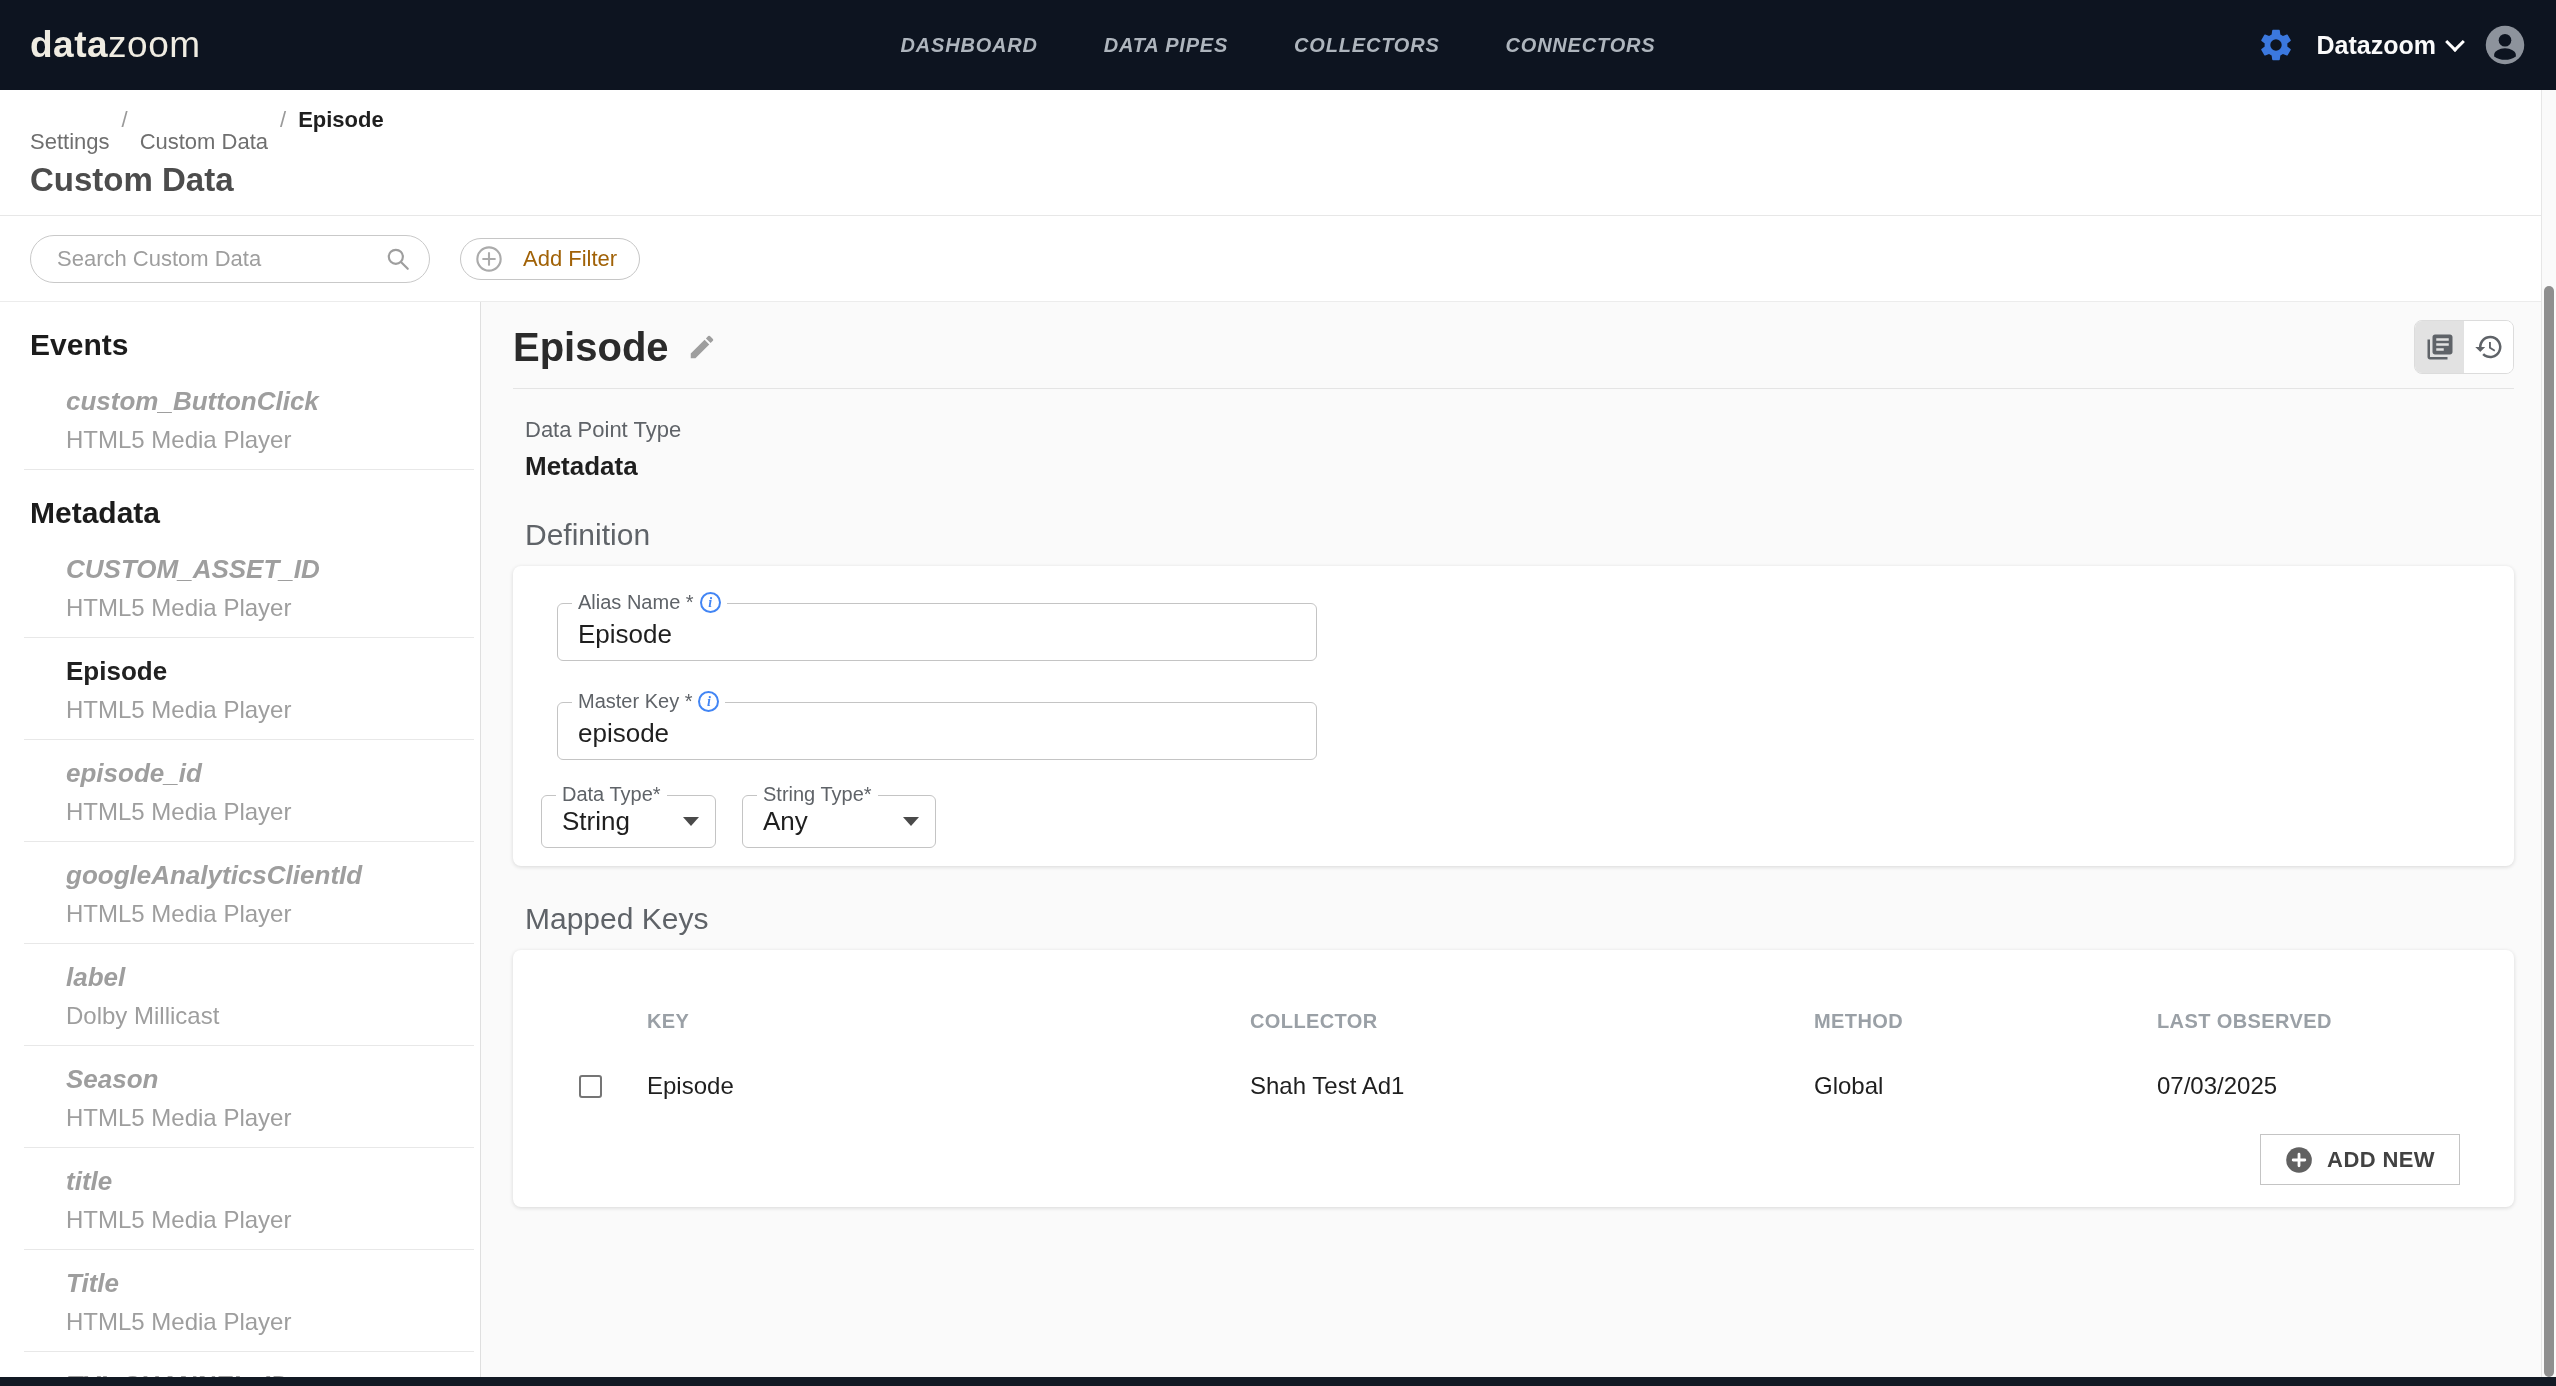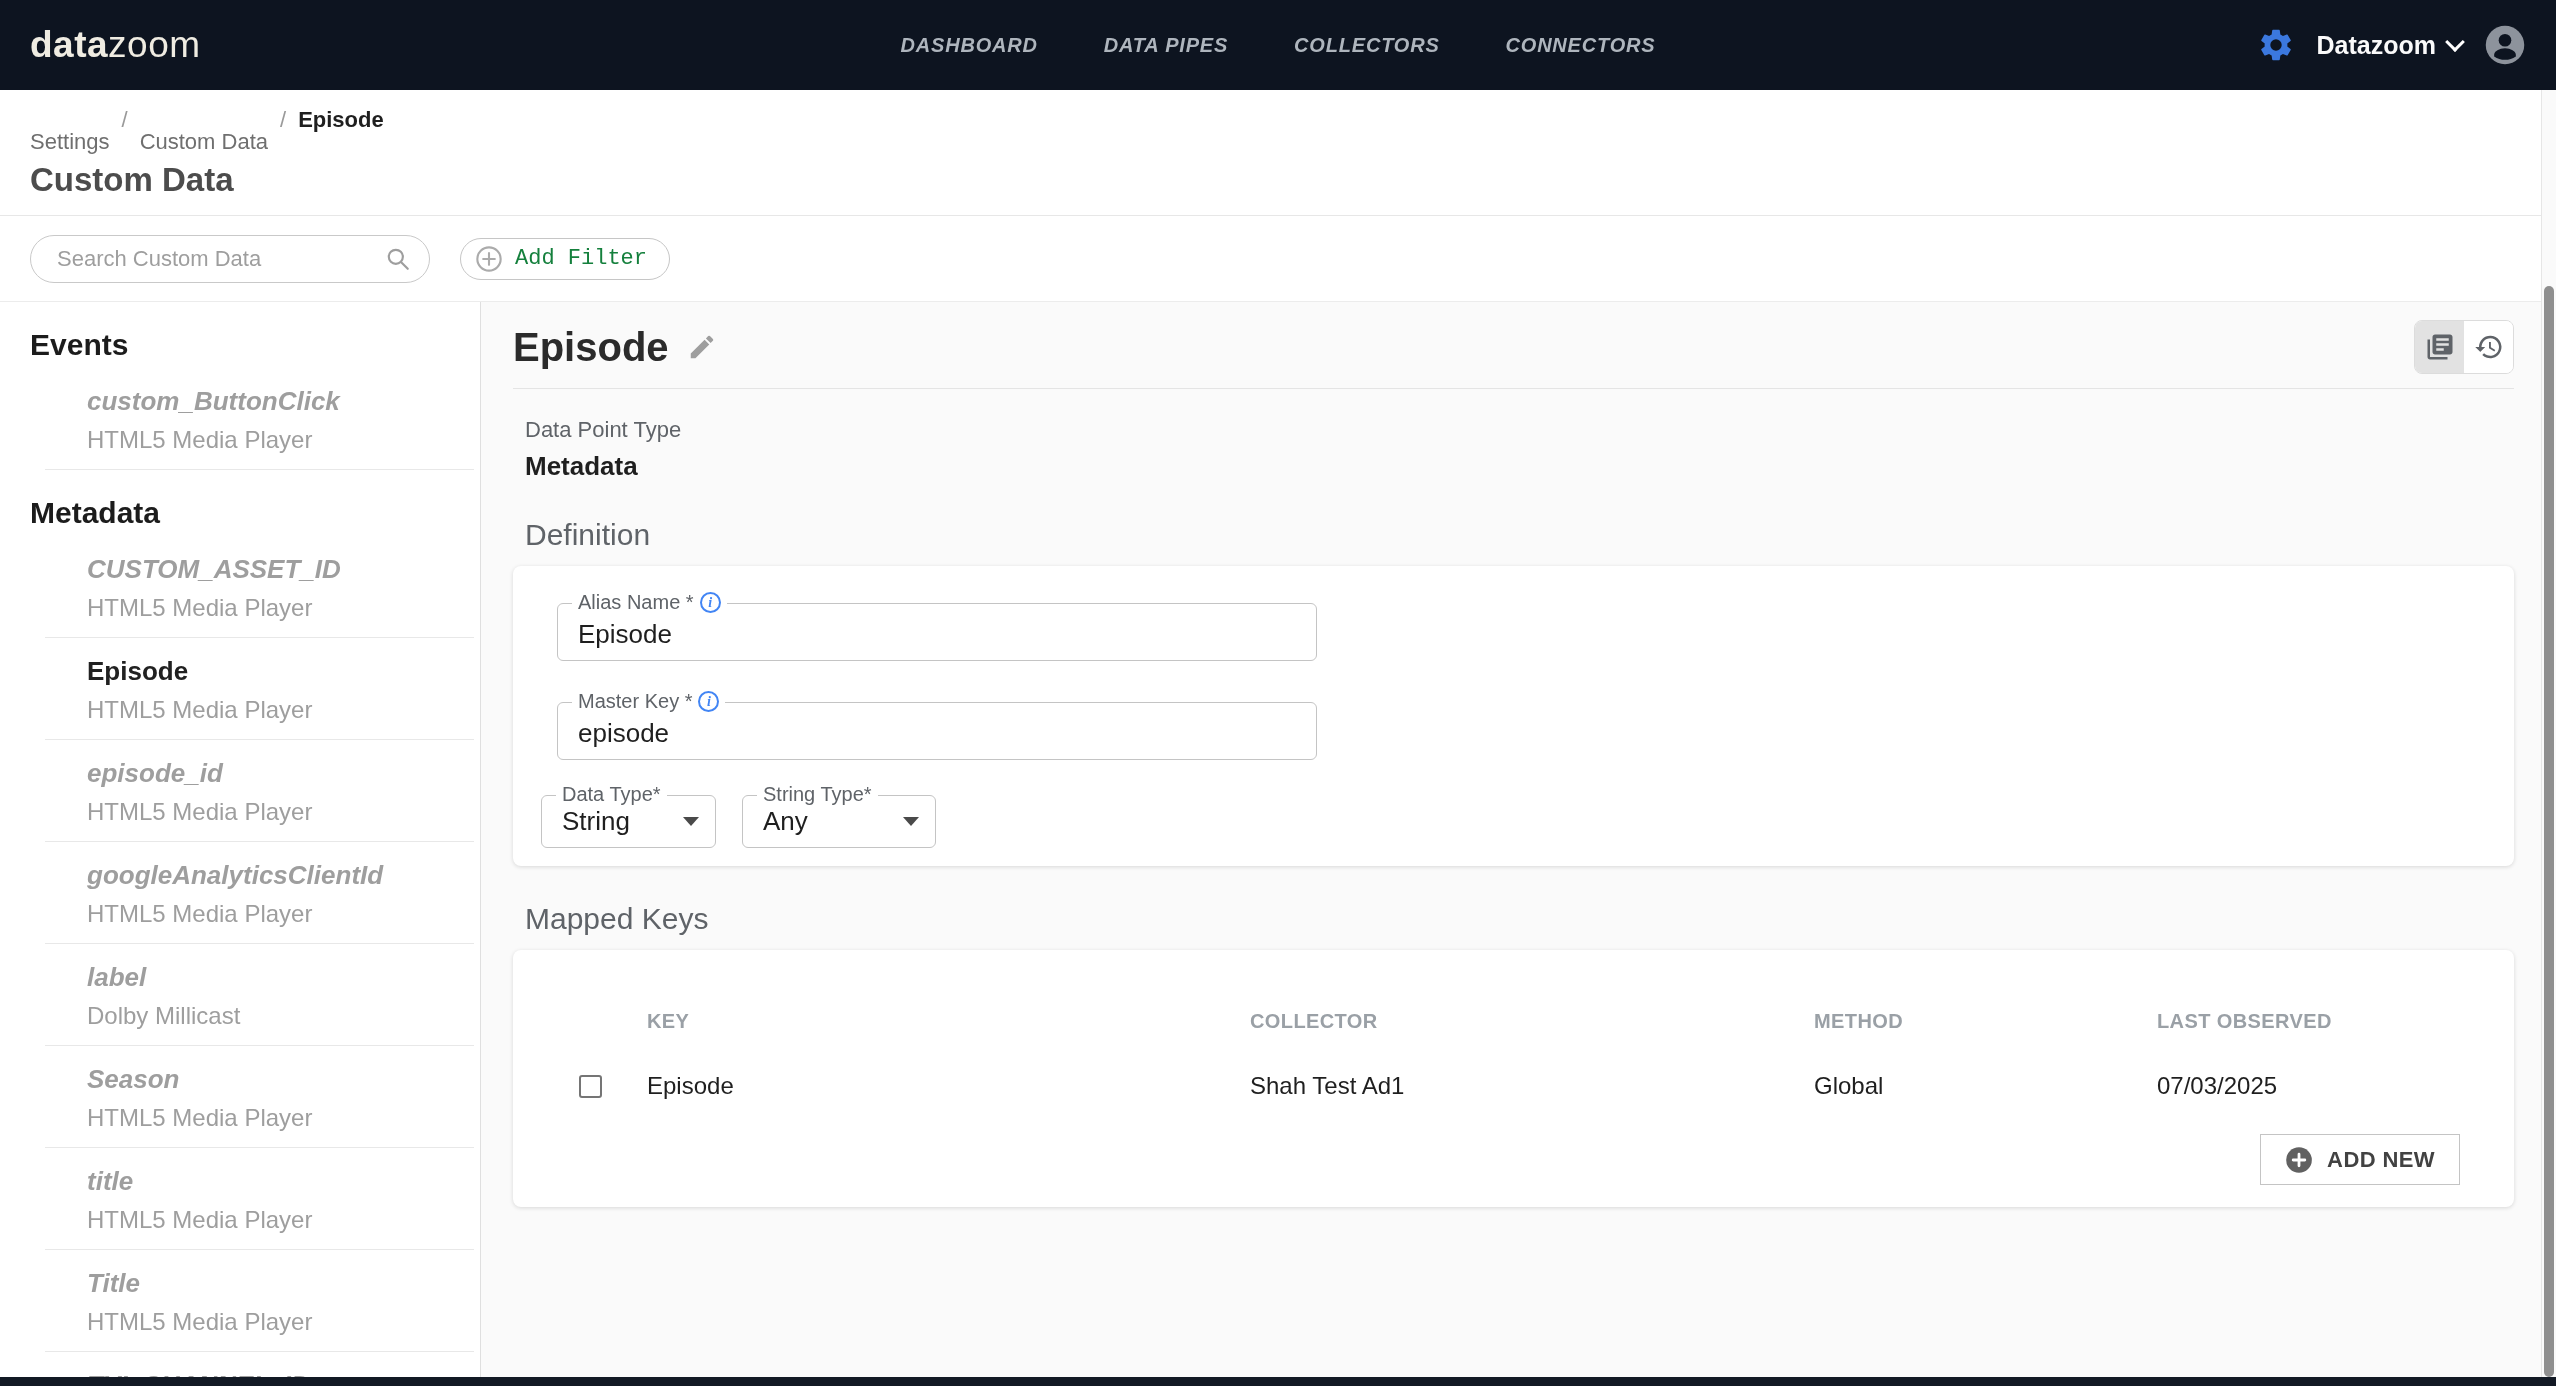--- a/index.html
+++ b/index.html
@@ -36,31 +36,31 @@
 
   
   .toolbar { background:#fff; height:85px; display:flex; align-items:center; padding-left:30px; gap:30px; }
   .search-box { width:400px; height:48px; border:1px solid #C9C9C9; border-radius:24px;
     display:flex; align-items:center; padding:0 18px 0 26px; }
   .search-box input { flex:1; border:none; outline:none; font-size:22px; color:#333;
     font-family:inherit; background:transparent; }
   .search-box input::placeholder { color:#9E9E9E; }
   .mag { width:26px; height:26px; }
   .add-filter { height:42px; border:1px solid #C6C6C6; border-radius:21px; background:#fff;
-    display:flex; align-items:center; gap:12px; padding:0 22px 0 14px; font-size:22px; color:#15803d;
-    cursor:pointer; font-family:Liberation Mono, monospace; }
+    display:flex; align-items:center; gap:20px; padding:0 22px 0 14px; font-size:22px; color:#a16207;
+    cursor:pointer; font-family:Liberation Sans, sans-serif; }
   .cplus { width:28px; height:28px; }
 
   
   .content { display:flex; height:1121px; border-top:1px solid #ECECEC; }
 
   
   .sidebar { width:481px; background:#fff; border-right:1px solid #DFDFDF; overflow:hidden; }
   .side-heading { font-size:30px; font-weight:700; color:#1C1C1C; margin:26px 0 6px 30px; }
-  .side-item { position:relative; padding:18px 10px 16px 66px; cursor:pointer;margin-left:21px; }
+  .side-item { position:relative; padding:18px 10px 16px 66px; cursor:pointer; }
   .side-item::after { content:""; position:absolute; left:24px; right:6px; bottom:0; height:1px; background:#E8E8E8; }
   .side-item .name { font-size:26px; }
   .side-item.inactive .name { color:#9E9E9E; font-style:italic; font-weight:600; }
   .side-item.selected .name { color:#212121; font-weight:600; }
   .side-item .sub { font-size:24px; color:#9E9E9E; margin-top:9px; }
 
   
   .main { flex:1; background:#FAFAFA; padding:0 42px 0 32px; position:relative; }
   .panel-head { display:flex; align-items:center; padding-top:18px; }
   .panel-title { font-size:40px; color:#2B2B2B; }

